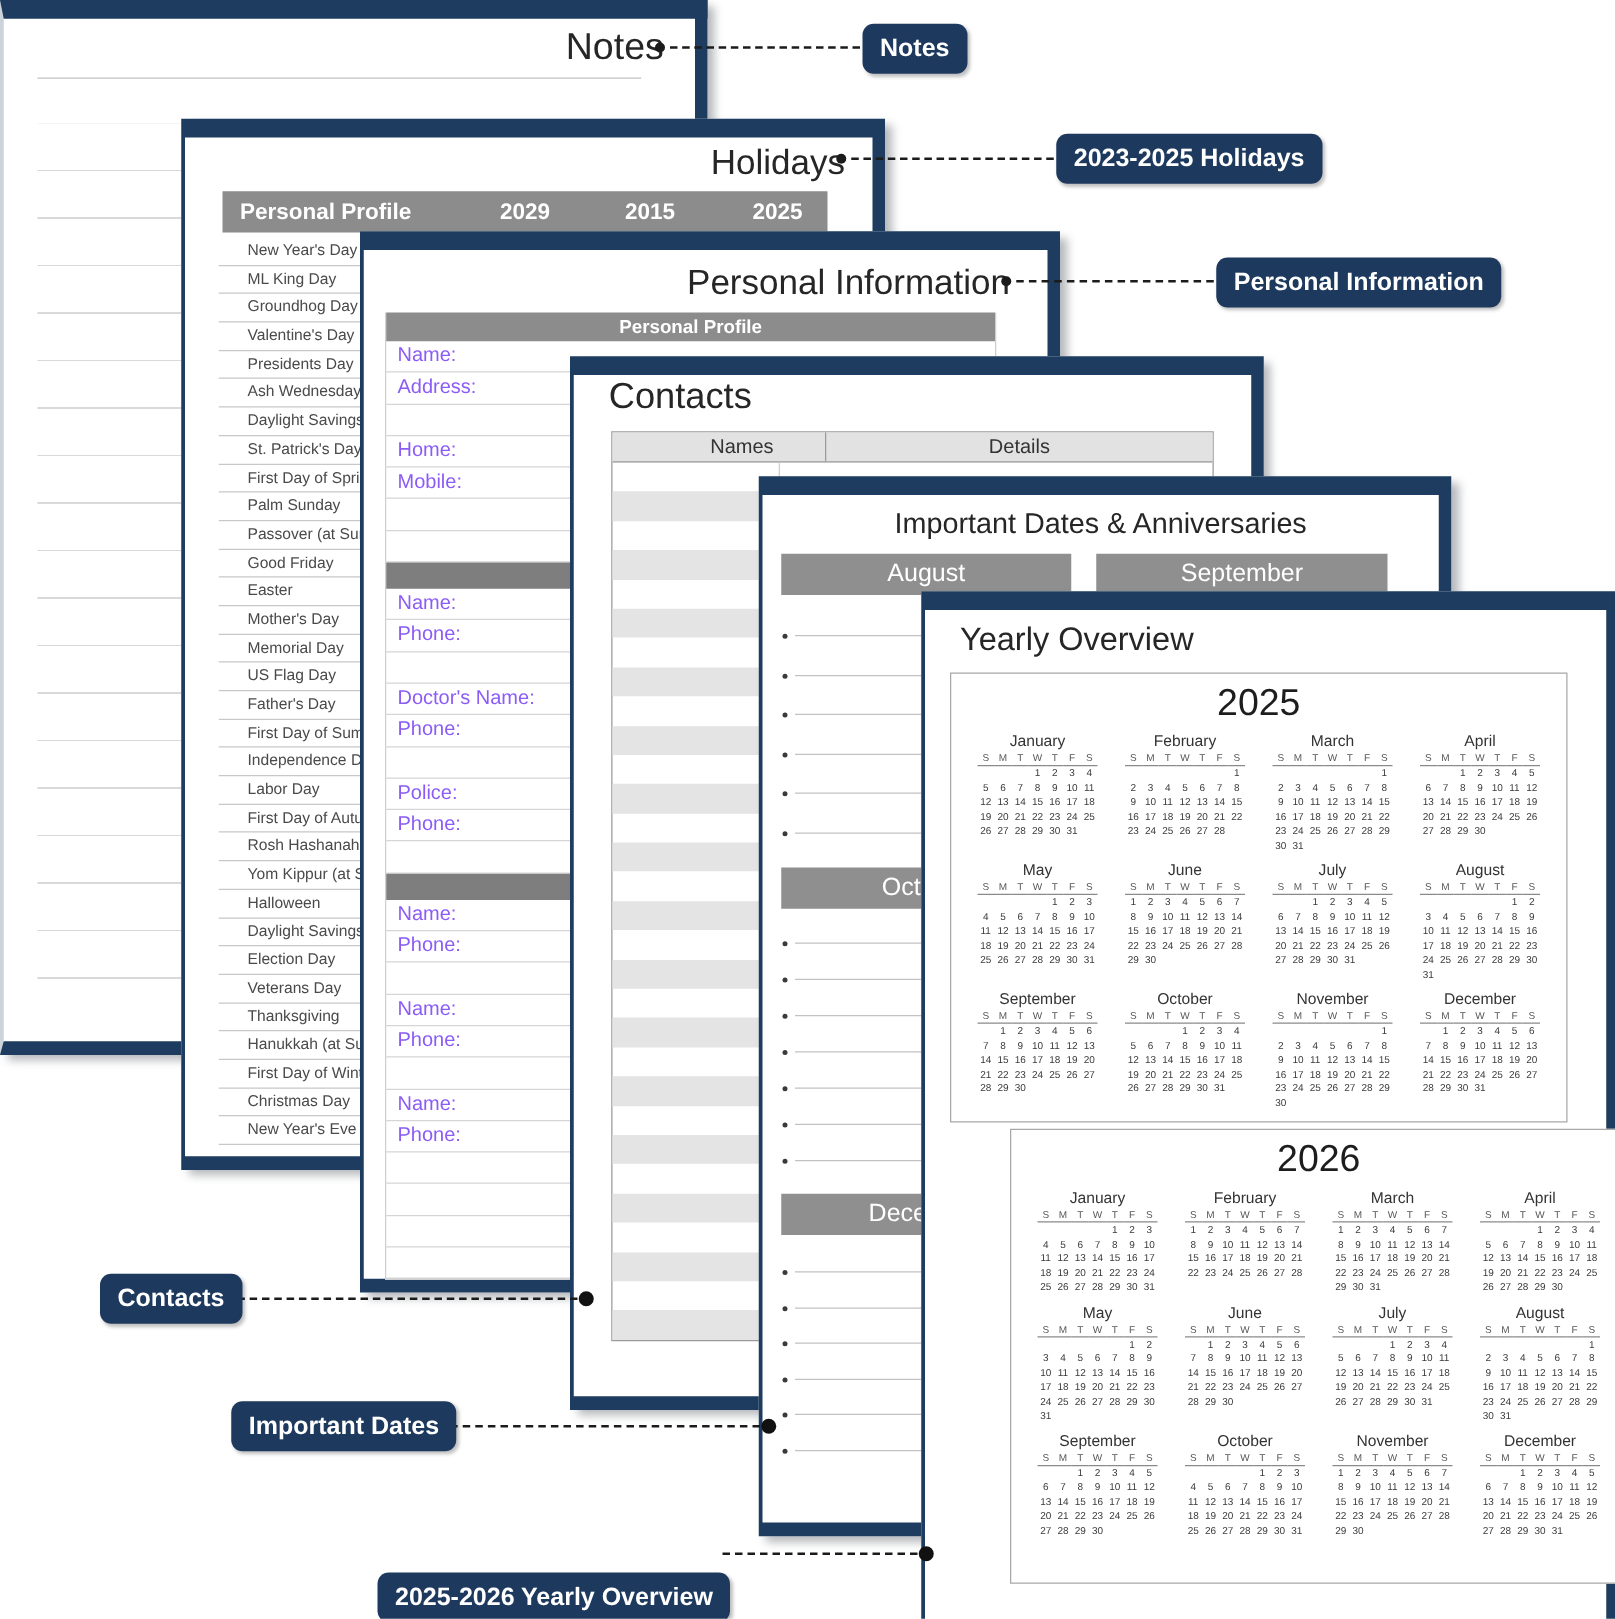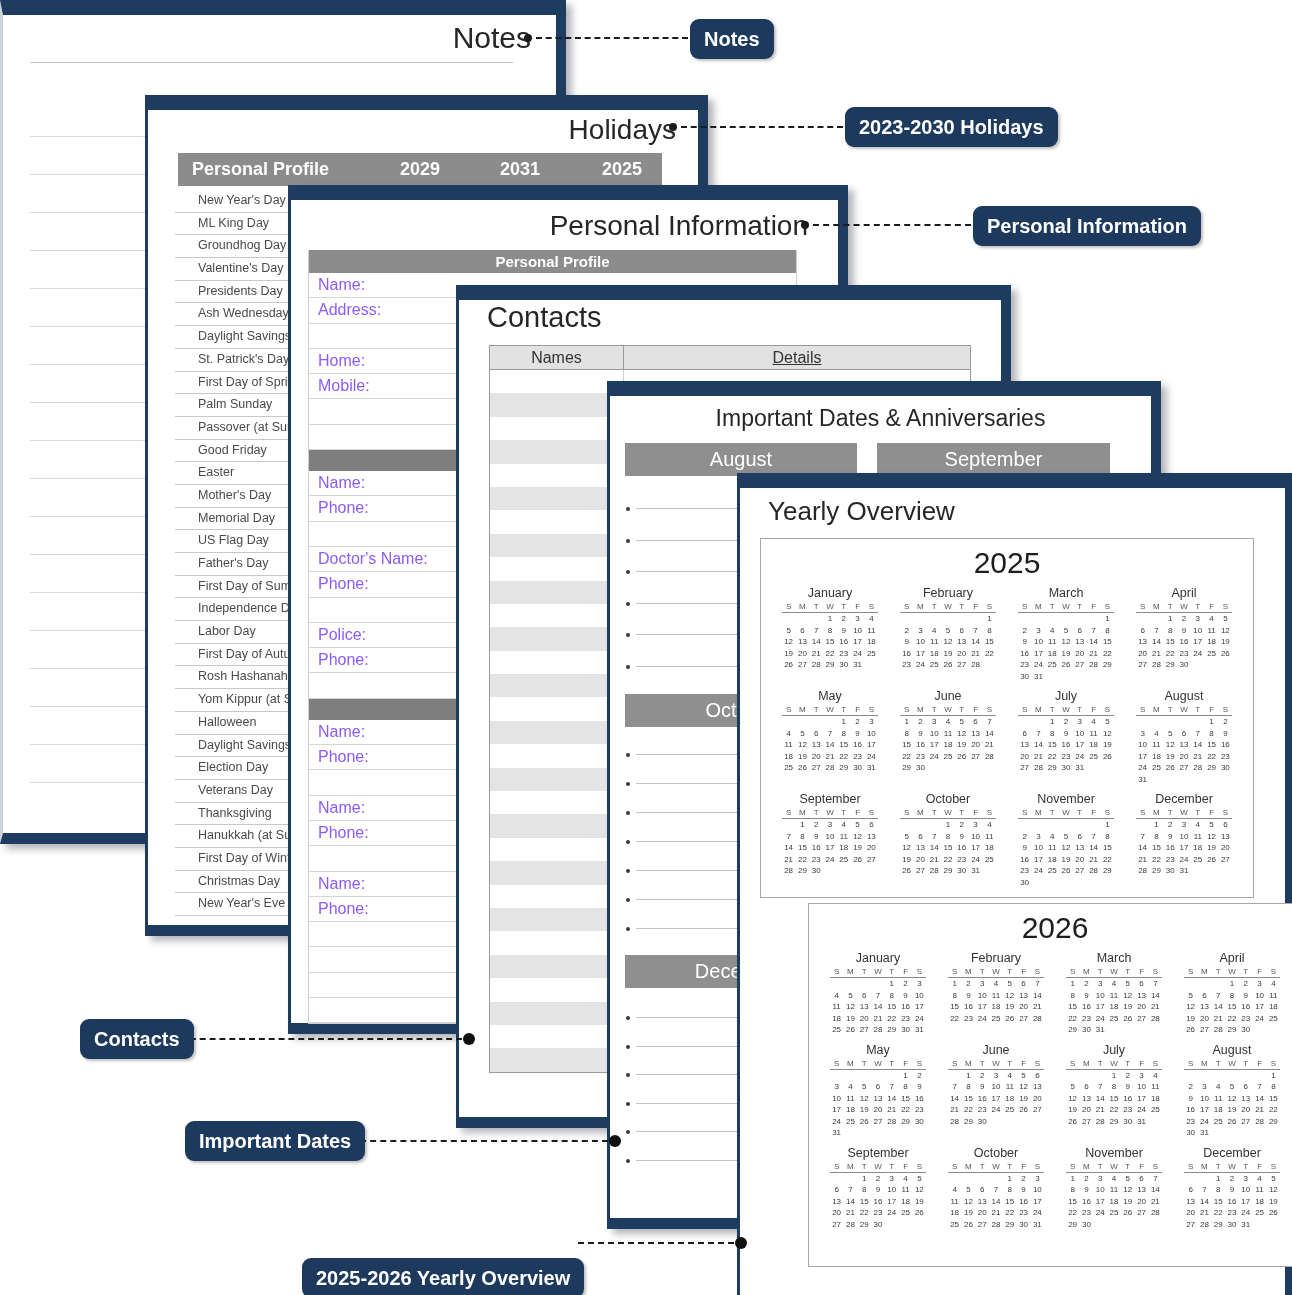--- a/index.html
+++ b/index.html
@@ -45,22 +45,22 @@
              font-weight:bold;font-size:15px;text-align:center;}
   .pi-row{height:24.3px;line-height:24.3px;border-bottom:1px solid #d5d5d5;
           padding-left:9px;font-size:16px;color:#8b5cf6;}
   .pi-div{height:21px;background:#7e7e7e;}
 
   
   #pg-contacts .pg-title{left:28px;top:1px;font-size:29px;}
   .ct-table{position:absolute;left:30px;top:45px;width:480px;border:1px solid #9a9a9a;}
   .ct-head{display:flex;height:23px;line-height:23px;background:#e2e2e2;
            font-size:16px;color:#333;text-align:center;border-bottom:1px solid #9a9a9a;}
-  .ct-head .c1{width:133px;border-right:1px solid #9a9a9a;}
-  .ct-head .c2{flex:1;text-decoration:underline;}
+  .ct-head .c1{width:133px;border-right:1px solid #9a9a9a;padding-left:37px;}
+  .ct-head .c2{flex:1;}
   .ct-row{display:flex;height:23.4px;}
   .ct-row:nth-child(even){background:#e4e4e4;}
   .ct-row .c1{width:133px;border-right:1px solid #cfcfcf;}
   .ct-row .c2{flex:1;}
 
   
   #pg-dates .pg-title{left:0;top:9px;width:100%;text-align:center;font-size:23px;}
   .id-wrap{position:absolute;left:0;top:0;width:100%;height:100%;}
   .id-bar{position:absolute;height:33px;line-height:33px;background:#8f8f8f;color:#fff;
           font-size:20px;text-align:center;}
@@ -111,21 +111,21 @@
   <h2 class="pg-title t-right">Notes</h2>
   <div class="title-rule"></div>
   <div class="ruled"></div>
 </section>
 
 <section class="page" id="pg-holidays">
   <h2 class="pg-title t-right">Holidays</h2>
   <div class="hol-head">
     <span class="hh-label">Personal Profile</span>
     <span class="hh-yr hh-y0">2029</span>
-    <span class="hh-yr hh-y1">2031</span>
+    <span class="hh-yr hh-y1">2015</span>
     <span class="hh-yr hh-y2">2025</span>
   </div>
   <div class="hol-list">
       <div class="hol-row">New Year's Day</div>
       <div class="hol-row">ML King Day</div>
       <div class="hol-row">Groundhog Day</div>
       <div class="hol-row">Valentine's Day</div>
       <div class="hol-row">Presidents Day</div>
       <div class="hol-row">Ash Wednesday</div>
       <div class="hol-row">Daylight Savings</div>
@@ -1538,21 +1538,21 @@
             <span>29</span>
             <span>30</span>
             <span>31</span>
           </div>
         </div>
       </div>
   </div>
 </section>
 
 <div class="badge" id="bdg-notes">Notes</div>
-<div class="badge" id="bdg-holidays">2023-2030 Holidays</div>
+<div class="badge" id="bdg-holidays">2023-2025 Holidays</div>
 <div class="badge" id="bdg-personal">Personal Information</div>
 <div class="badge" id="bdg-contacts">Contacts</div>
 <div class="badge" id="bdg-dates">Important Dates</div>
 <div class="badge" id="bdg-yearly">2025-2026 Yearly Overview</div>
 
 <div class="conn" id="cn-notes">
     <span class="dot-s"></span>
   </div>
 <div class="conn" id="cn-holidays">
     <span class="dot-s"></span>

